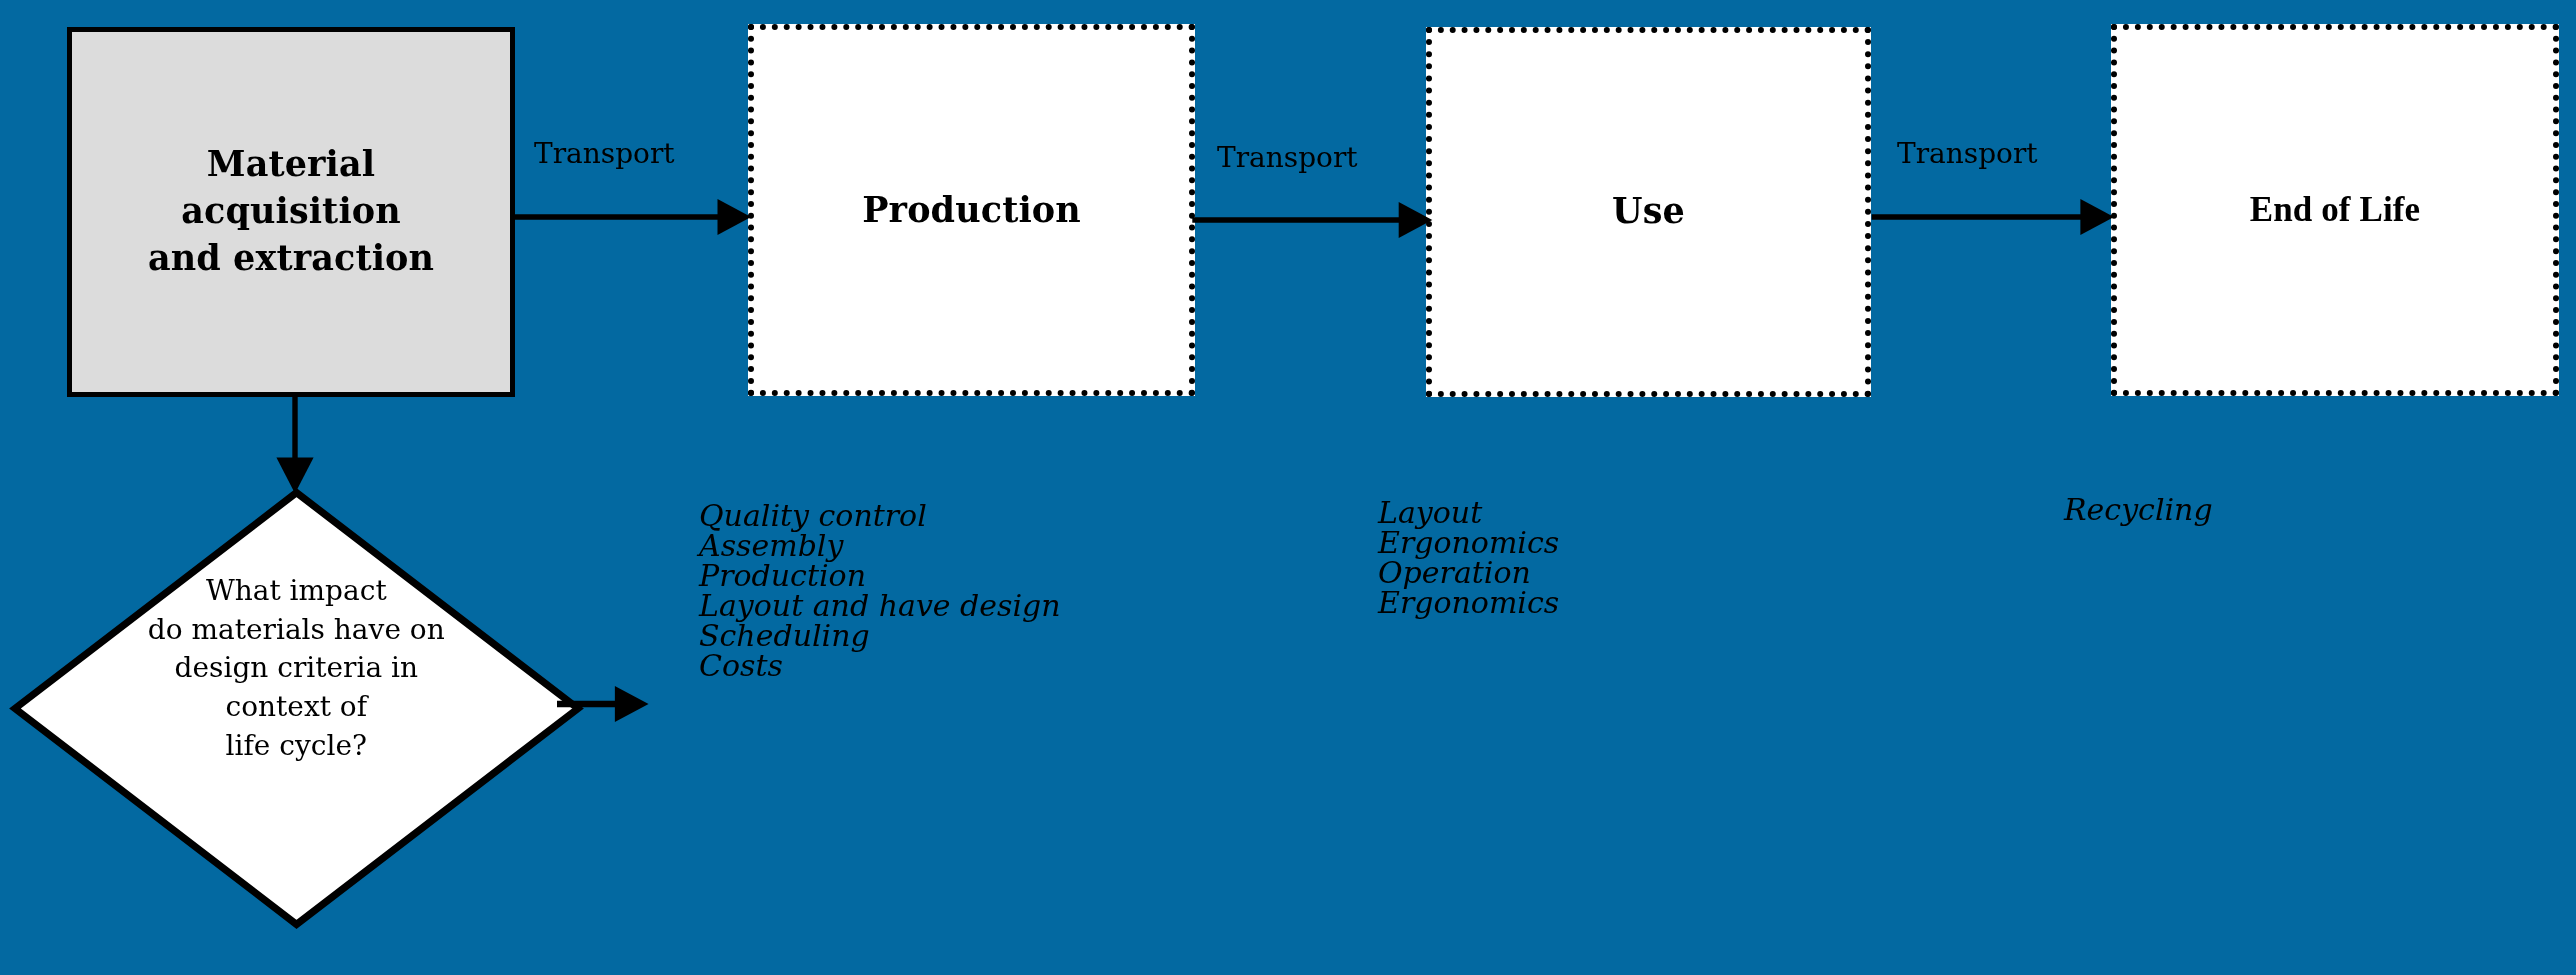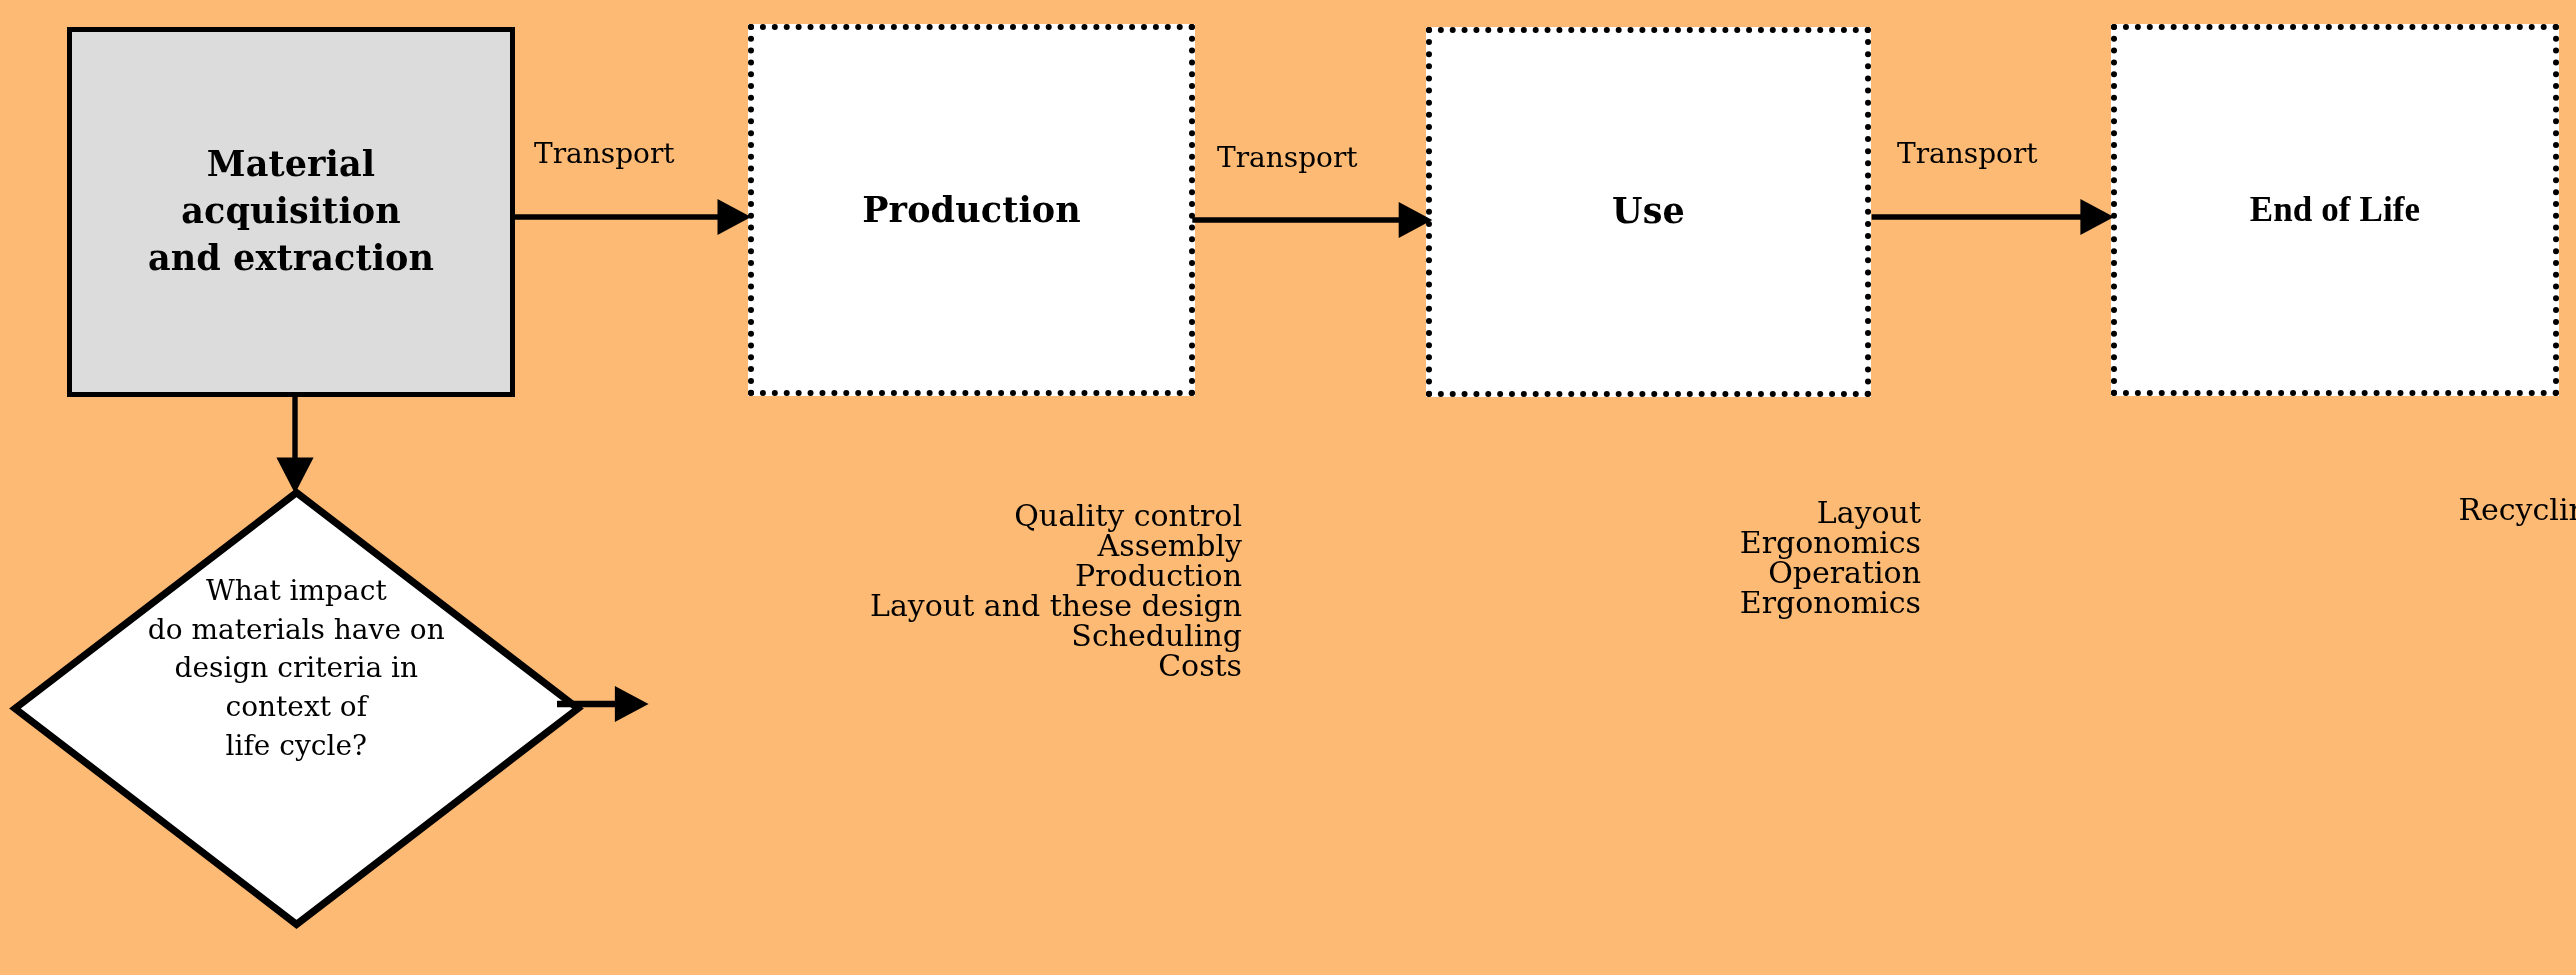--- a/index.html
+++ b/index.html
@@ -4,21 +4,21 @@
 <style>
   html, body {
     margin: 0;
     padding: 0;
     background: #ffffff;
   }
   #stage {
     position: relative;
     width: 2576px;
     height: 975px;
-    background: #fdba74;
+    background: #0369a1;
     font-family: "DejaVu Serif", "Liberation Serif", serif;
     overflow: hidden;
   }
 
   
   .stage-box {
     position: absolute;
     box-sizing: border-box;
     display: flex;
     align-items: center;
@@ -58,24 +58,25 @@
     width: 100%;
     text-align: center;
     font-size: 28px;
     line-height: 1.38;
     color: #000000;
   }
 
   
   .criteria-list {
     position: absolute;
-    text-align: right;
+    text-align: left;
     font-size: 30px;
     line-height: 1.0;
     color: #000000;
+    font-style: italic;
   }
   .criteria-list .criteria-item {
     display: block;
     white-space: nowrap;
     height: 30px;
   }
 
   
   .arrow-h, .arrow-v {
     position: absolute;
@@ -163,21 +164,21 @@
     <svg width="94" height="40" viewBox="0 0 156 66">
       <line x1="0" y1="33" x2="106" y2="33" stroke="#000000" stroke-width="11"></line>
       <polygon points="96,3 152,33 96,63" fill="#000000"></polygon>
     </svg>
   </div>
 
   <div class="criteria-list" style="left:699px; top:501px; width:543px;">
     <span class="criteria-item">Quality control</span>
     <span class="criteria-item">Assembly</span>
     <span class="criteria-item">Production</span>
-    <span class="criteria-item">Layout and these design</span>
+    <span class="criteria-item">Layout and have design</span>
     <span class="criteria-item">Scheduling</span>
     <span class="criteria-item">Costs</span>
   </div>
 
   <div class="criteria-list" style="left:1378px; top:498px; width:543px;">
     <span class="criteria-item">Layout</span>
     <span class="criteria-item">Ergonomics</span>
     <span class="criteria-item">Operation</span>
     <span class="criteria-item">Ergonomics</span>
   </div>

